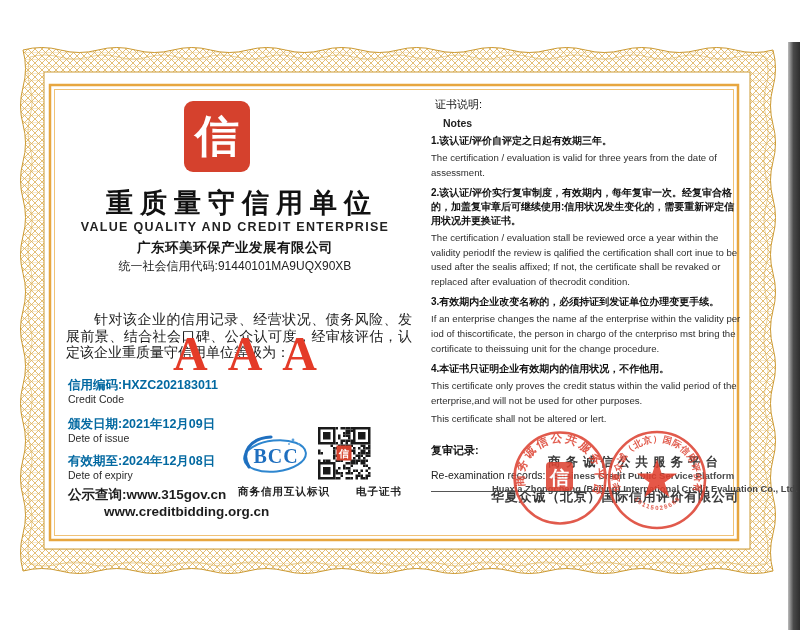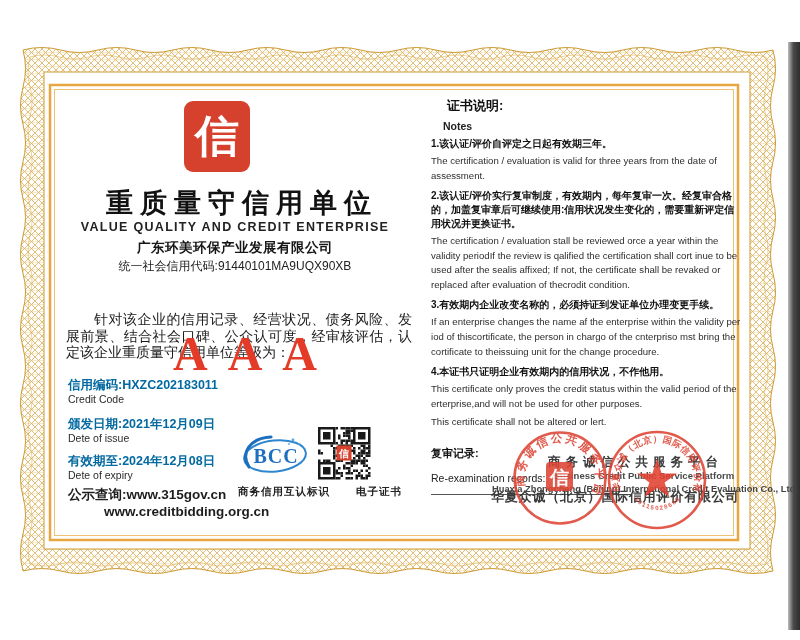--- a/index.html
+++ b/index.html
@@ -25,21 +25,21 @@
   .field-label{left:68px;font-size:12.5px;font-weight:600;color:#0369a1;}
   .field-sub{left:68px;font-size:10.5px;font-weight:500;color:#2b2b2b;}
   #query1{left:68px;top:486px;font-size:13.5px;font-weight:600;color:#1d1d1d;}
   #query2{left:104px;top:504px;font-size:13.5px;font-weight:600;color:#1d1d1d;}
   #bcc-logo{left:241px;top:434px;width:68px;height:42px;}
   #qr-code{left:317px;top:425px;width:54px;height:58px;}
   #bcc-label{left:238px;top:485px;font-size:10.5px;font-weight:bold;color:#222;letter-spacing:1px;}
   #qr-label{left:324px;top:485px;font-size:10.5px;font-weight:bold;color:#222;letter-spacing:1px;padding-left:32px;}
   
   #notes{left:431px;top:97px;width:312px;}
-  .note-head-cn{font-size:13px;font-weight:bold;color:#111;margin:0 16px 5px;}
+  .note-head-cn{font-size:11px;font-weight:normal;color:#111;margin:0 4px 5px;}
   .note-head-en{font-size:10.5px;font-weight:bold;color:#222;margin:0 12px 3px;}
   .note-cn{font-size:10px;font-weight:bold;color:#111;line-height:1.4;margin:5px 0 3px;}
   .note-en{font-size:9.6px;font-weight:500;color:#2e2e2e;line-height:1.55;margin:0 0 4px;}
   .review-cn{font-size:11px;font-weight:bold;color:#111;margin:16px 0 6px;}
   .review-en{font-size:10.5px;font-weight:normal;color:#222;}
   .blank-line{display:inline-block;width:200px;border-bottom:1.2px solid #555;height:10px;}
   
   #platform-cn{left:548px;top:454px;font-size:12.5px;font-weight:600;letter-spacing:5px;color:#3a3a3a;}
   #platform-en{left:553px;top:470px;font-size:9.5px;font-weight:600;color:#4a4a4a;}
   #org-cn{left:491px;top:488px;font-size:13px;font-weight:600;letter-spacing:.8px;color:#3a3a3a;}

